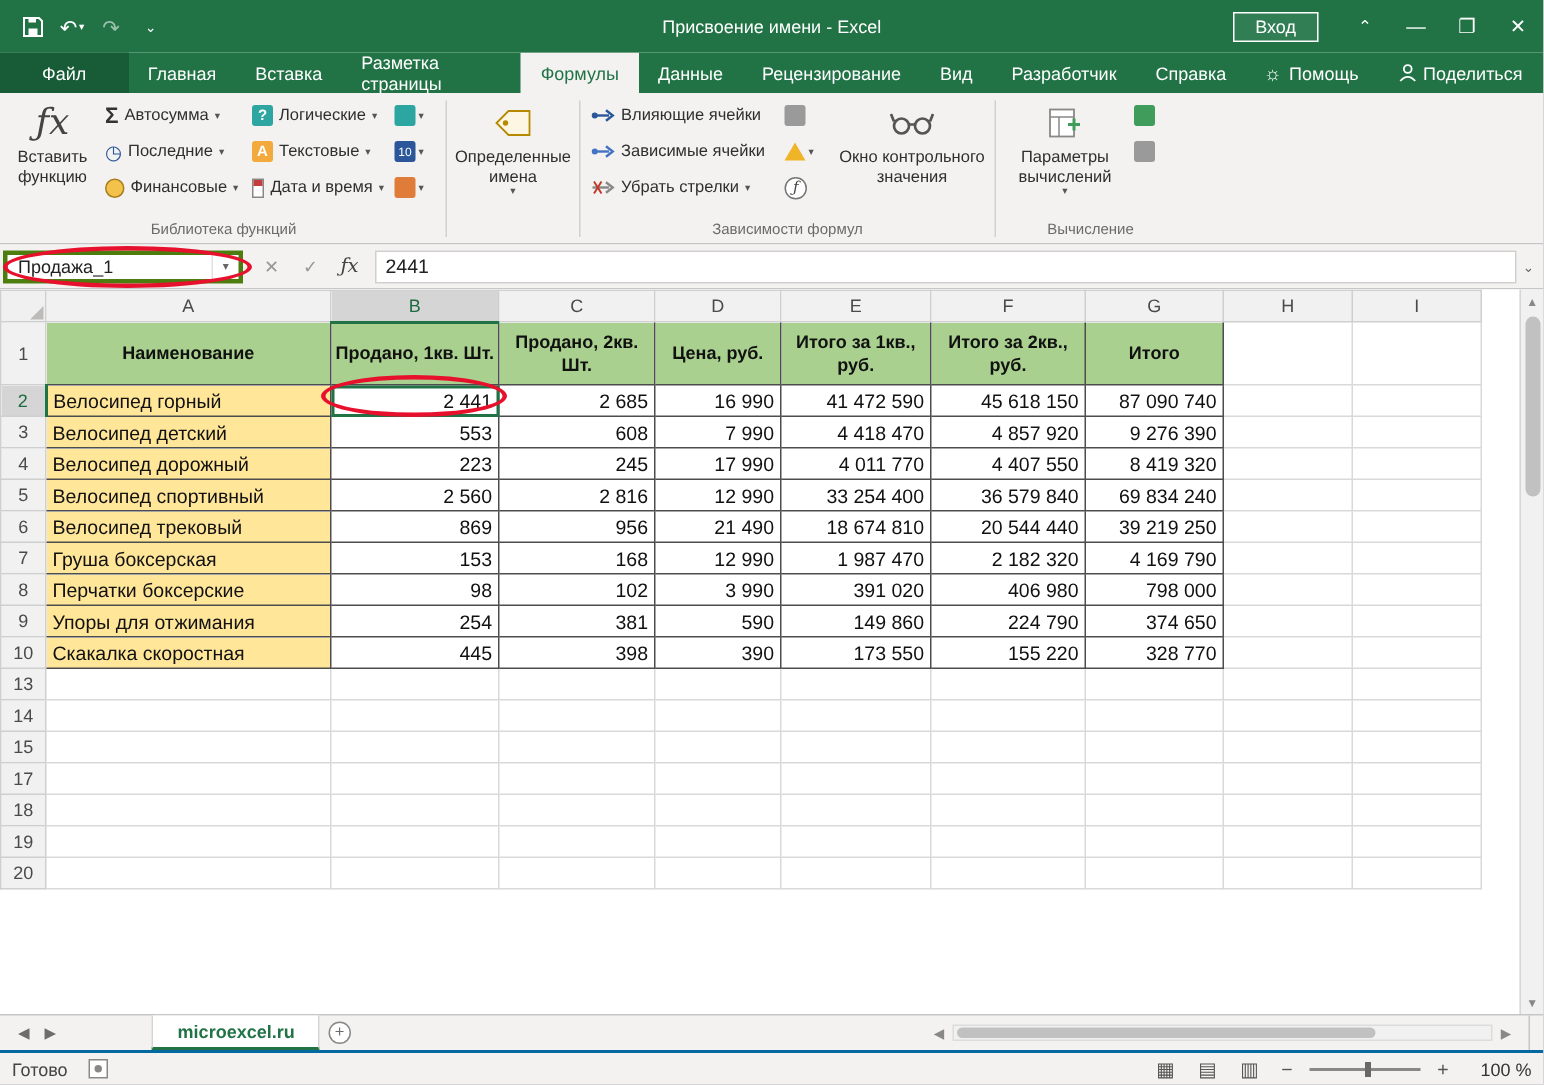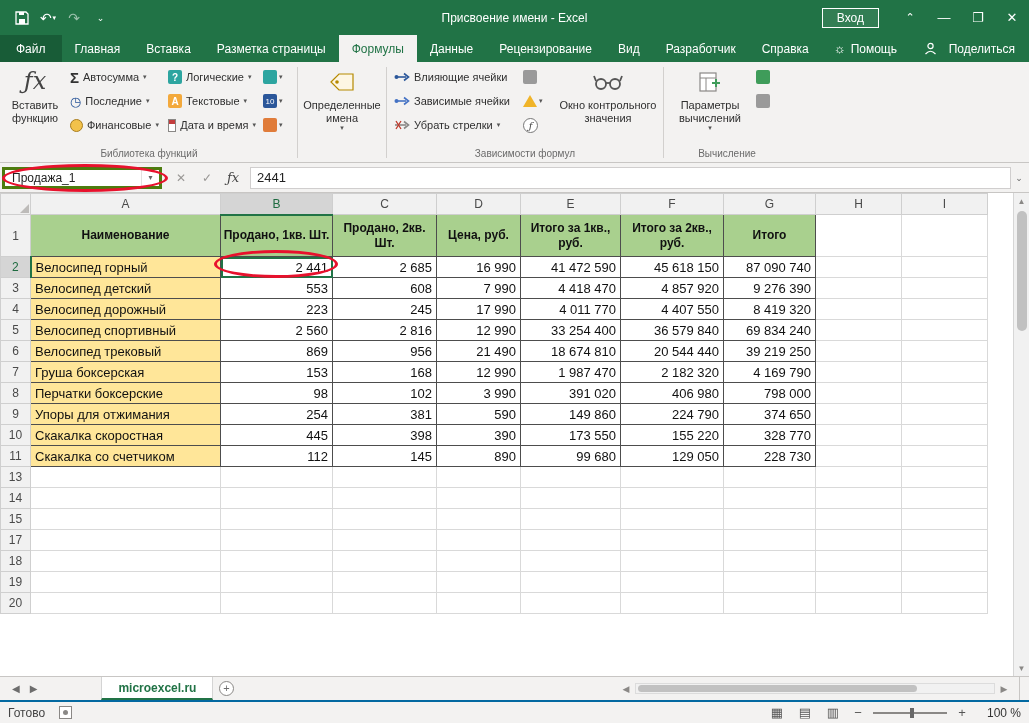--- a/index.html
+++ b/index.html
@@ -14,25 +14,25 @@
   .qbtn .dd { font-size:7px; margin-left:1px; }
   .tb-title { position:absolute; left:0; right:0; text-align:center; font-size:12px; pointer-events:none; }
   .tb-right { margin-left:auto; display:flex; align-items:center; height:100%; z-index:2; }
   .signin { border:1px solid #fff; color:#fff; font-size:12px; padding:2px 14px; margin-right:14px; background:rgba(255,255,255,.08); }
   .winbtn { width:34px; height:100%; display:flex; align-items:center; justify-content:center; font-size:13px; color:#fff; }
   .ribopts { font-size:11px; }
 
   
   .tabrow { height:27px; background:#217346; display:flex; align-items:stretch; color:#fff; font-size:12px; }
   .tab { padding:0 13px; display:flex; align-items:center; cursor:default; }
-  .tab.filetab { background:#185c37; padding:0 16px; }
+  .tab.filetab { background:#185c37; padding:0 28px; }
   .tab.active { background:#f3f2f1; color:#217346; }
   .tab-help { display:flex; align-items:center; gap:5px; padding:0 12px; }
   .bulb { font-size:13px; }
-  .share { margin-left:auto; display:flex; align-items:center; gap:12px; padding:0 14px; }
+  .share { margin-left:auto; display:flex; align-items:center; gap:4px; padding:0 14px; }
 
   
   .ribbon { height:101px; background:#f3f2f1; border-bottom:1px solid #c8c6c4; display:flex; align-items:stretch; padding:1px 0 0 2px; color:#333; }
   .rgroup { display:flex; flex-direction:column; padding:1px 2px 0 2px; }
   .rg-content { display:flex; flex:1; align-items:stretch; }
   .rg-label { height:15px; line-height:14px; text-align:center; font-size:10px; color:#6b6b6b; white-space:nowrap; }
   .rsep { width:1px; background:#d2d0ce; margin:4px 1px 4px 1px; }
   .bigbtn { display:flex; flex-direction:column; align-items:center; padding:4px 3px 0 3px; font-size:11px; text-align:center; line-height:1.15; color:#2f2f2f; }
   .bigbtn .bicon { height:28px; display:flex; align-items:center; justify-content:center; margin-bottom:3px; }
   .fx-big { font-family:"DejaVu Serif", serif; font-style:italic; font-size:24px; color:#444; }
@@ -500,32 +500,20 @@
               <td class="cell num">445</td>
               <td class="cell num">398</td>
               <td class="cell num">390</td>
               <td class="cell num">173 550</td>
               <td class="cell num">155 220</td>
               <td class="cell num">328 770</td>
               <td class="cell plain"></td>
               <td class="cell plain"></td>
             </tr>
             <tr>
-              <th class="rowh">11</th>
-              <td class="cell name">Скакалка со счетчиком</td>
-              <td class="cell num">112</td>
-              <td class="cell num">145</td>
-              <td class="cell num">890</td>
-              <td class="cell num">99 680</td>
-              <td class="cell num">129 050</td>
-              <td class="cell num">228 730</td>
-              <td class="cell plain"></td>
-              <td class="cell plain"></td>
-            </tr>
-            <tr>
               <th class="rowh">13</th>
               <td class="cell plain"></td>
               <td class="cell plain"></td>
               <td class="cell plain"></td>
               <td class="cell plain"></td>
               <td class="cell plain"></td>
               <td class="cell plain"></td>
               <td class="cell plain"></td>
               <td class="cell plain"></td>
               <td class="cell plain"></td>

